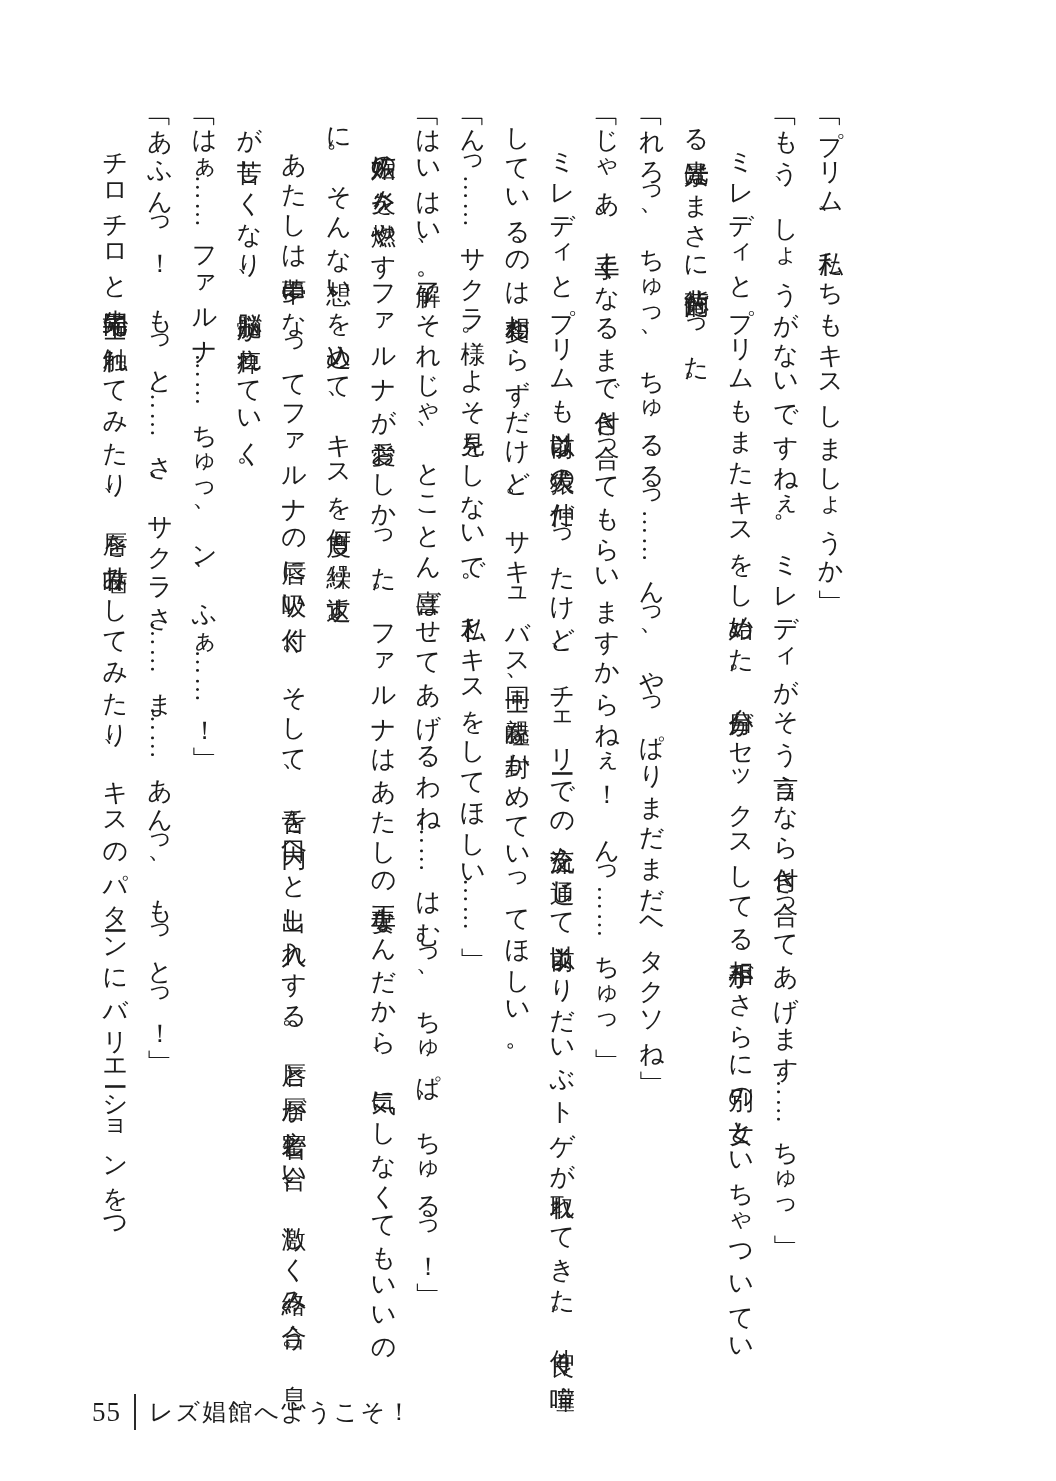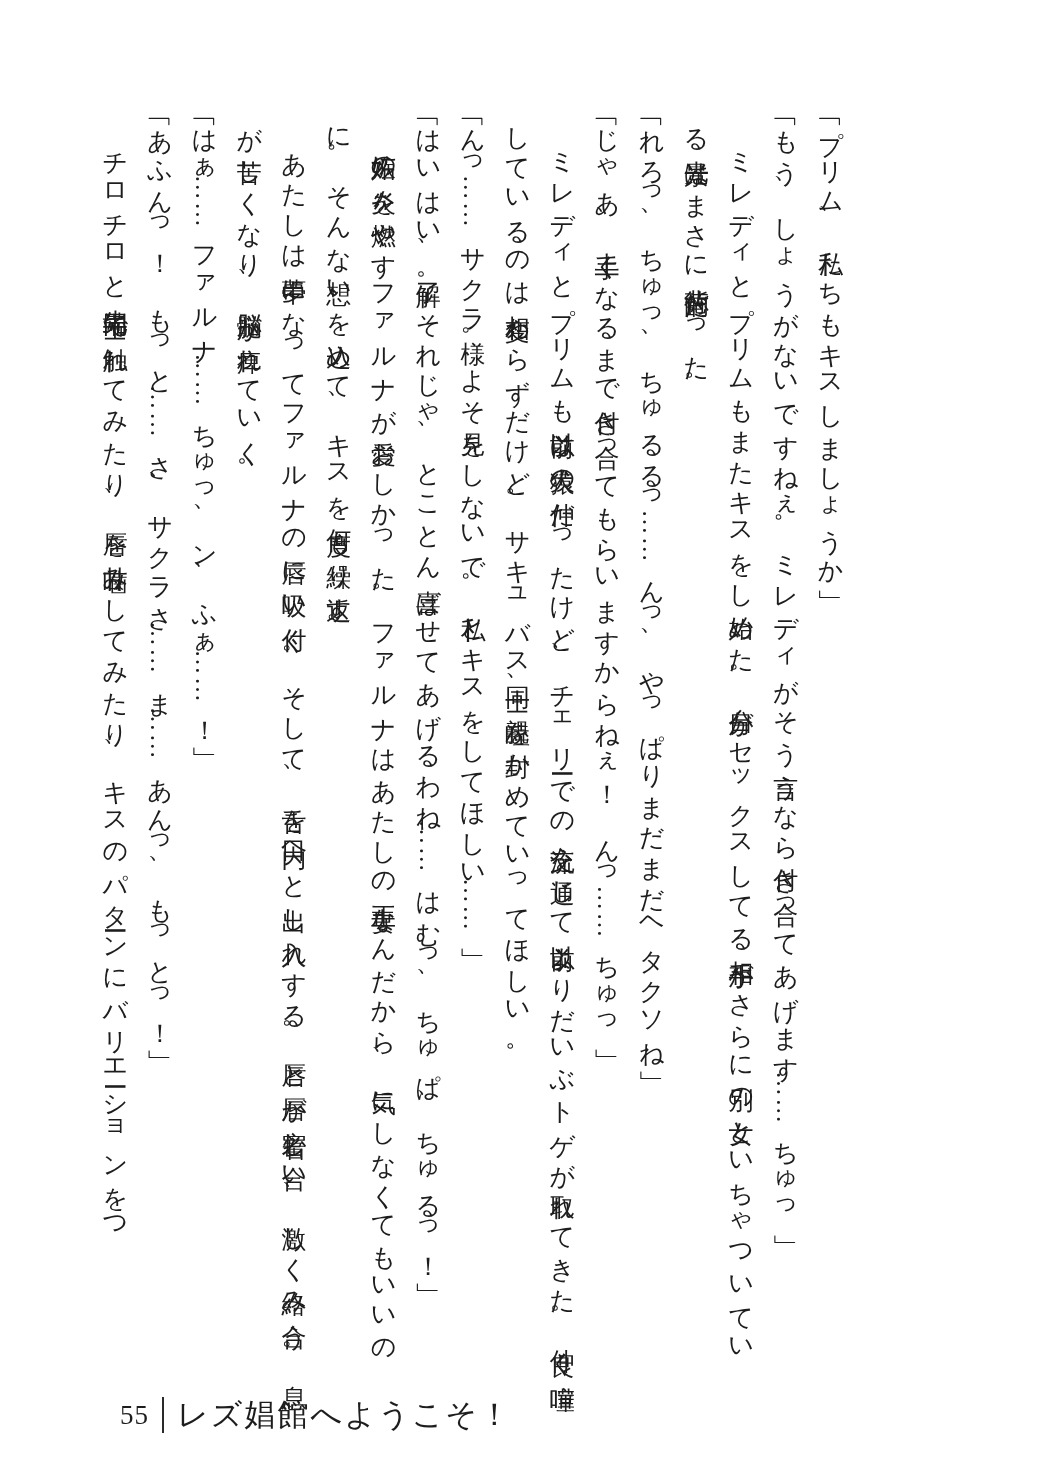--- a/index.html
+++ b/index.html
@@ -46,33 +46,32 @@
     letter-spacing: 0;
   }
   .footer {
     position: absolute;
     left: 92px;
     top: 1394px;
     display: flex;
     align-items: center;
     gap: 13px;
     white-space: nowrap;
-    margin-left: 28px;
   }
   .pagenum {
     font-size: 27px;
     letter-spacing: 1px;
   }
   .divider {
     width: 2px;
     height: 36px;
     background: #2a2a2a;
   }
   .booktitle {
-    font-size: 31px;
+    font-size: 24px;
     letter-spacing: 2px;
   }
 </style>
 </head>
 <body>
 
 <div class="page">
 
   <div class="text-area">
     <p class="para">「プリム、私たちもキスしましょうか」</p>

